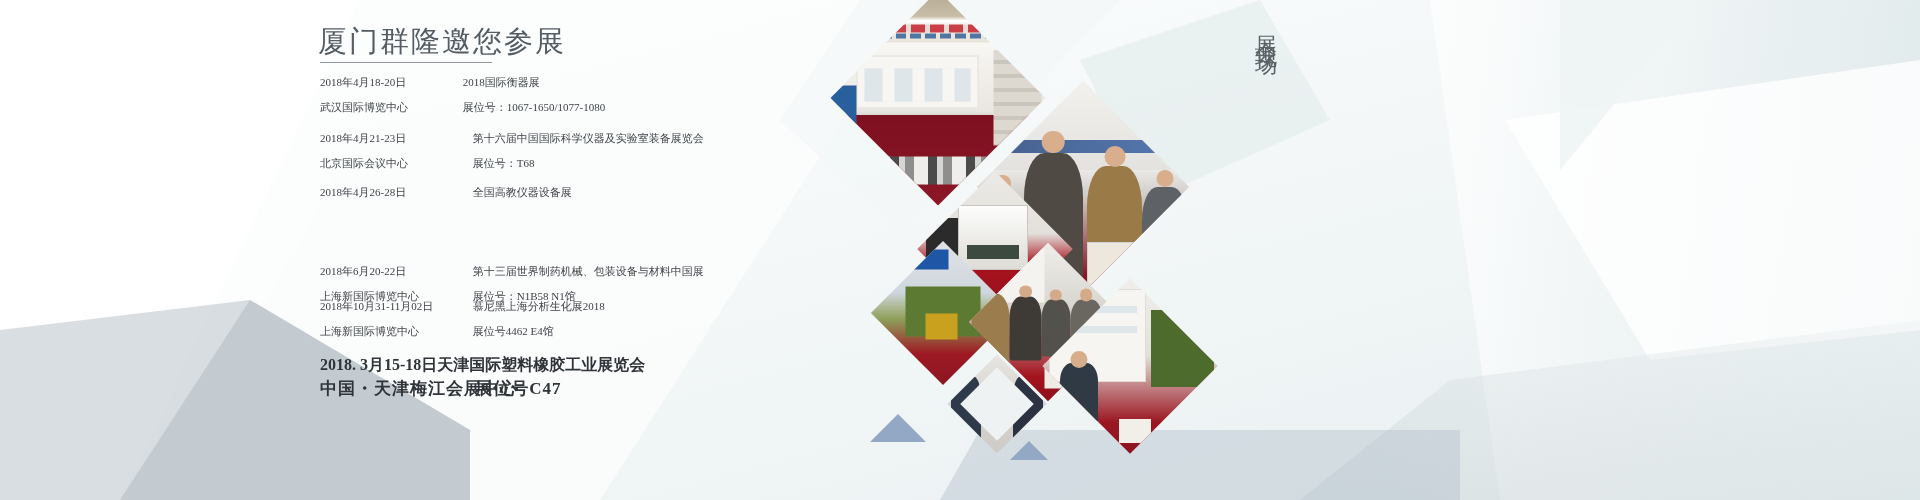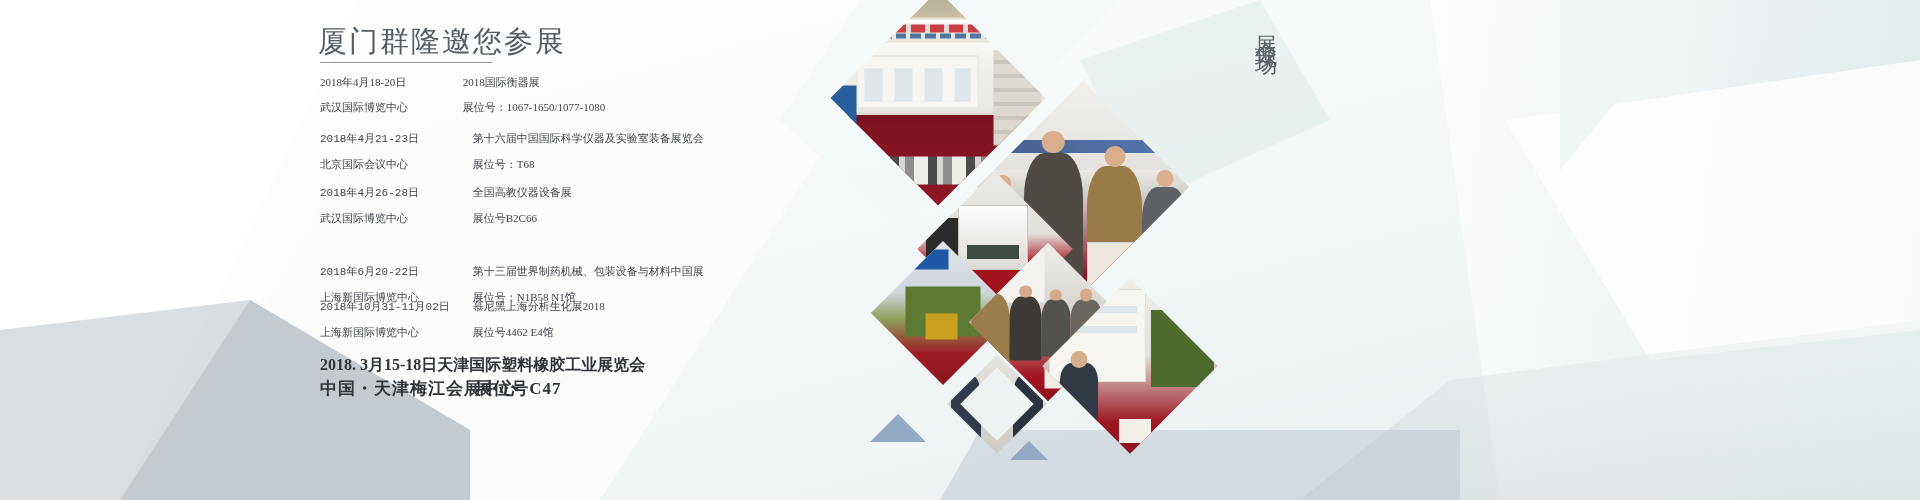--- a/index.html
+++ b/index.html
@@ -37,21 +37,21 @@
   .entry.e1{top:70px;}
   .entry.e2{top:126px;}
   .entry.e3{top:180px;}
   .entry.e4{top:238px;margin-top:21px;}
   .entry.e5{top:294px;}
   .entry.e6{top:353px;}
 
   .entry.e6 .ln{font-size:16px;line-height:24px;color:#2f3438;font-weight:bold;}
   .entry.e6 .ln.b{font-size:17px;letter-spacing:1px;}
   .w1b{width:140px;}
-  .w2{width:150px;font-family:Liberation Mono, monospace;}
+  .w2{width:150px;}
 
   
   .vcaption{
     position:absolute;left:1251px;top:18px;
     writing-mode:vertical-rl;text-orientation:upright;
     font-size:22px;letter-spacing:6px;color:#5b6369;
     font-family:"Liberation Serif","DejaVu Serif",serif;
   }
 
   
@@ -221,24 +221,20 @@
         <span class="c1 w2">北京国际会议中心</span>
         <span class="c2">展位号：T68</span>
       </span>
     </div>
 
     <div class="entry e3">
       <span class="ln">
         <span class="c1 w2">2018年4月26-28日</span>
         <span class="c2">全国高教仪器设备展</span>
       </span>
-      <span class="ln">
-        <span class="c1 w2">武汉国际博览中心</span>
-        <span class="c2">展位号B2C66</span>
-      </span>
     </div>
 
     <div class="entry e4">
       <span class="ln">
         <span class="c1 w2">2018年6月20-22日</span>
         <span class="c2">第十三届世界制药机械、包装设备与材料中国展</span>
       </span>
       <span class="ln">
         <span class="c1 w2">上海新国际博览中心</span>
         <span class="c2">展位号：N1B58 N1馆</span>

